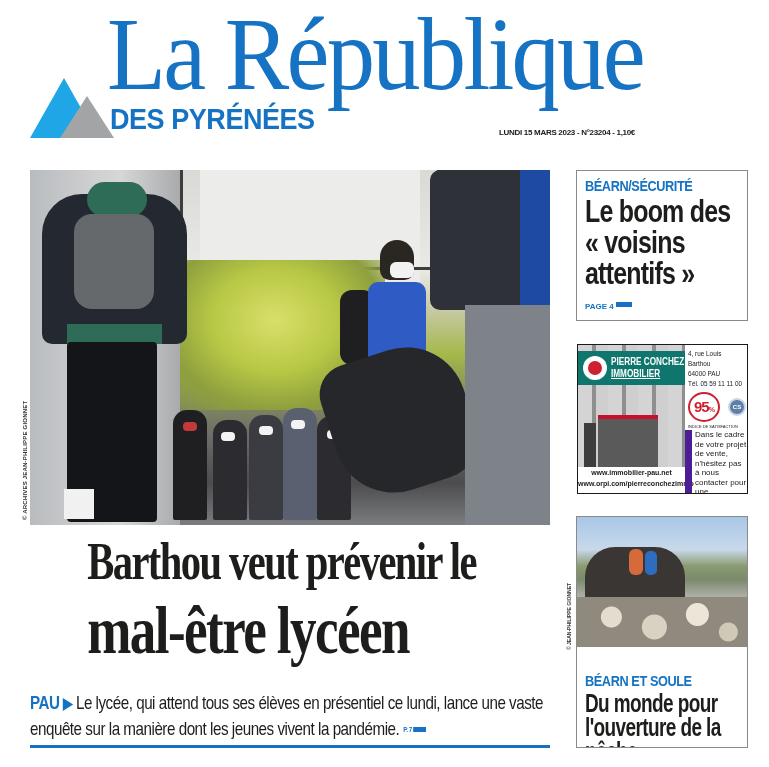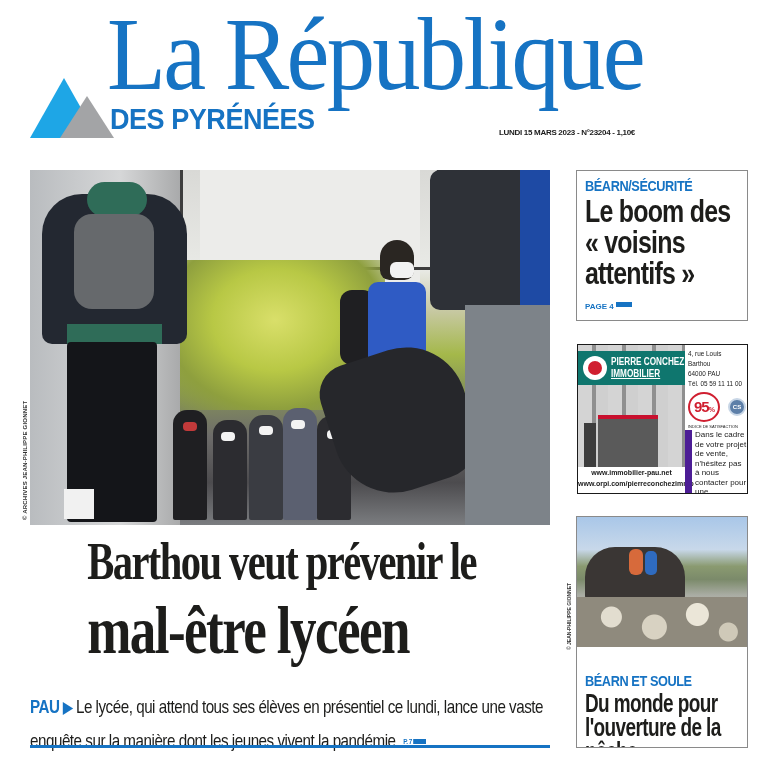--- a/index.html
+++ b/index.html
@@ -69,21 +69,21 @@
   .headline {
     position: absolute; left: 30px; top: 532px; width: 520px; text-align: left;
     font-family: Liberation Serif, serif; font-weight: bold; color: #1d1d1b;
     letter-spacing: -2px;
   }
   .headline .l1 { display: block; font-size: 52px; line-height: 60px; transform: scaleX(0.78); transform-origin: center; white-space: nowrap; }
   .headline .l2 { display: block; font-size: 68px; line-height: 76px; transform: scaleX(0.78); transform-origin: center; white-space: nowrap; }
 
   .lede {
     position: absolute; left: 30px; top: 690px; width: 520px;
-    font-family: "Liberation Sans", sans-serif; font-size: 19px; line-height: 33px; color: #1d1d1b;
+    font-family: "Liberation Sans", sans-serif; font-size: 19px; line-height: 25px; color: #1d1d1b;
   }
   .lede-inner { width: 650px; transform: scaleX(0.8); transform-origin: left top; letter-spacing: -0.6px; }
   .lede .kicker { color: #1673c3; font-weight: bold; }
   .lede .arrow { color: #1673c3; font-size: 17px; margin: 0 4px; }
   .lede .pageref { color: #1673c3; font-weight: bold; font-size: 8px; vertical-align: middle; margin-left: 5px; }
   .page-bar { display: inline-block; width: 16px; height: 5px; background: #1673c3; vertical-align: middle; margin-left: 2px; }
   .lede-rule { position: absolute; left: 30px; top: 745px; width: 520px; height: 3px; background: #1673c3; }
 
   
   .teaser-box { position: absolute; left: 576px; top: 170px; width: 172px; height: 151px; border: 1px solid #8a8a8a; padding: 6px 8px; }

